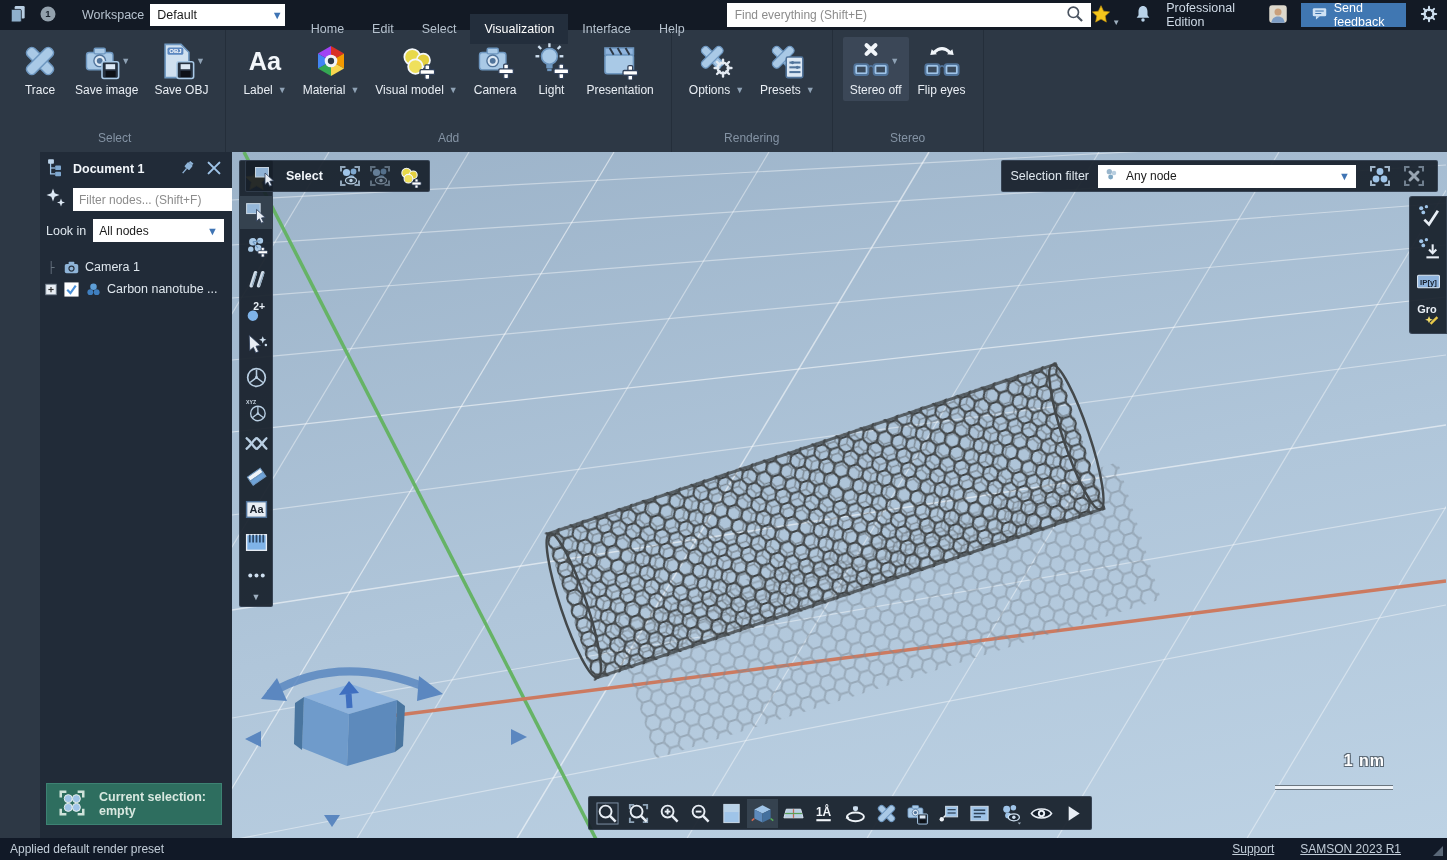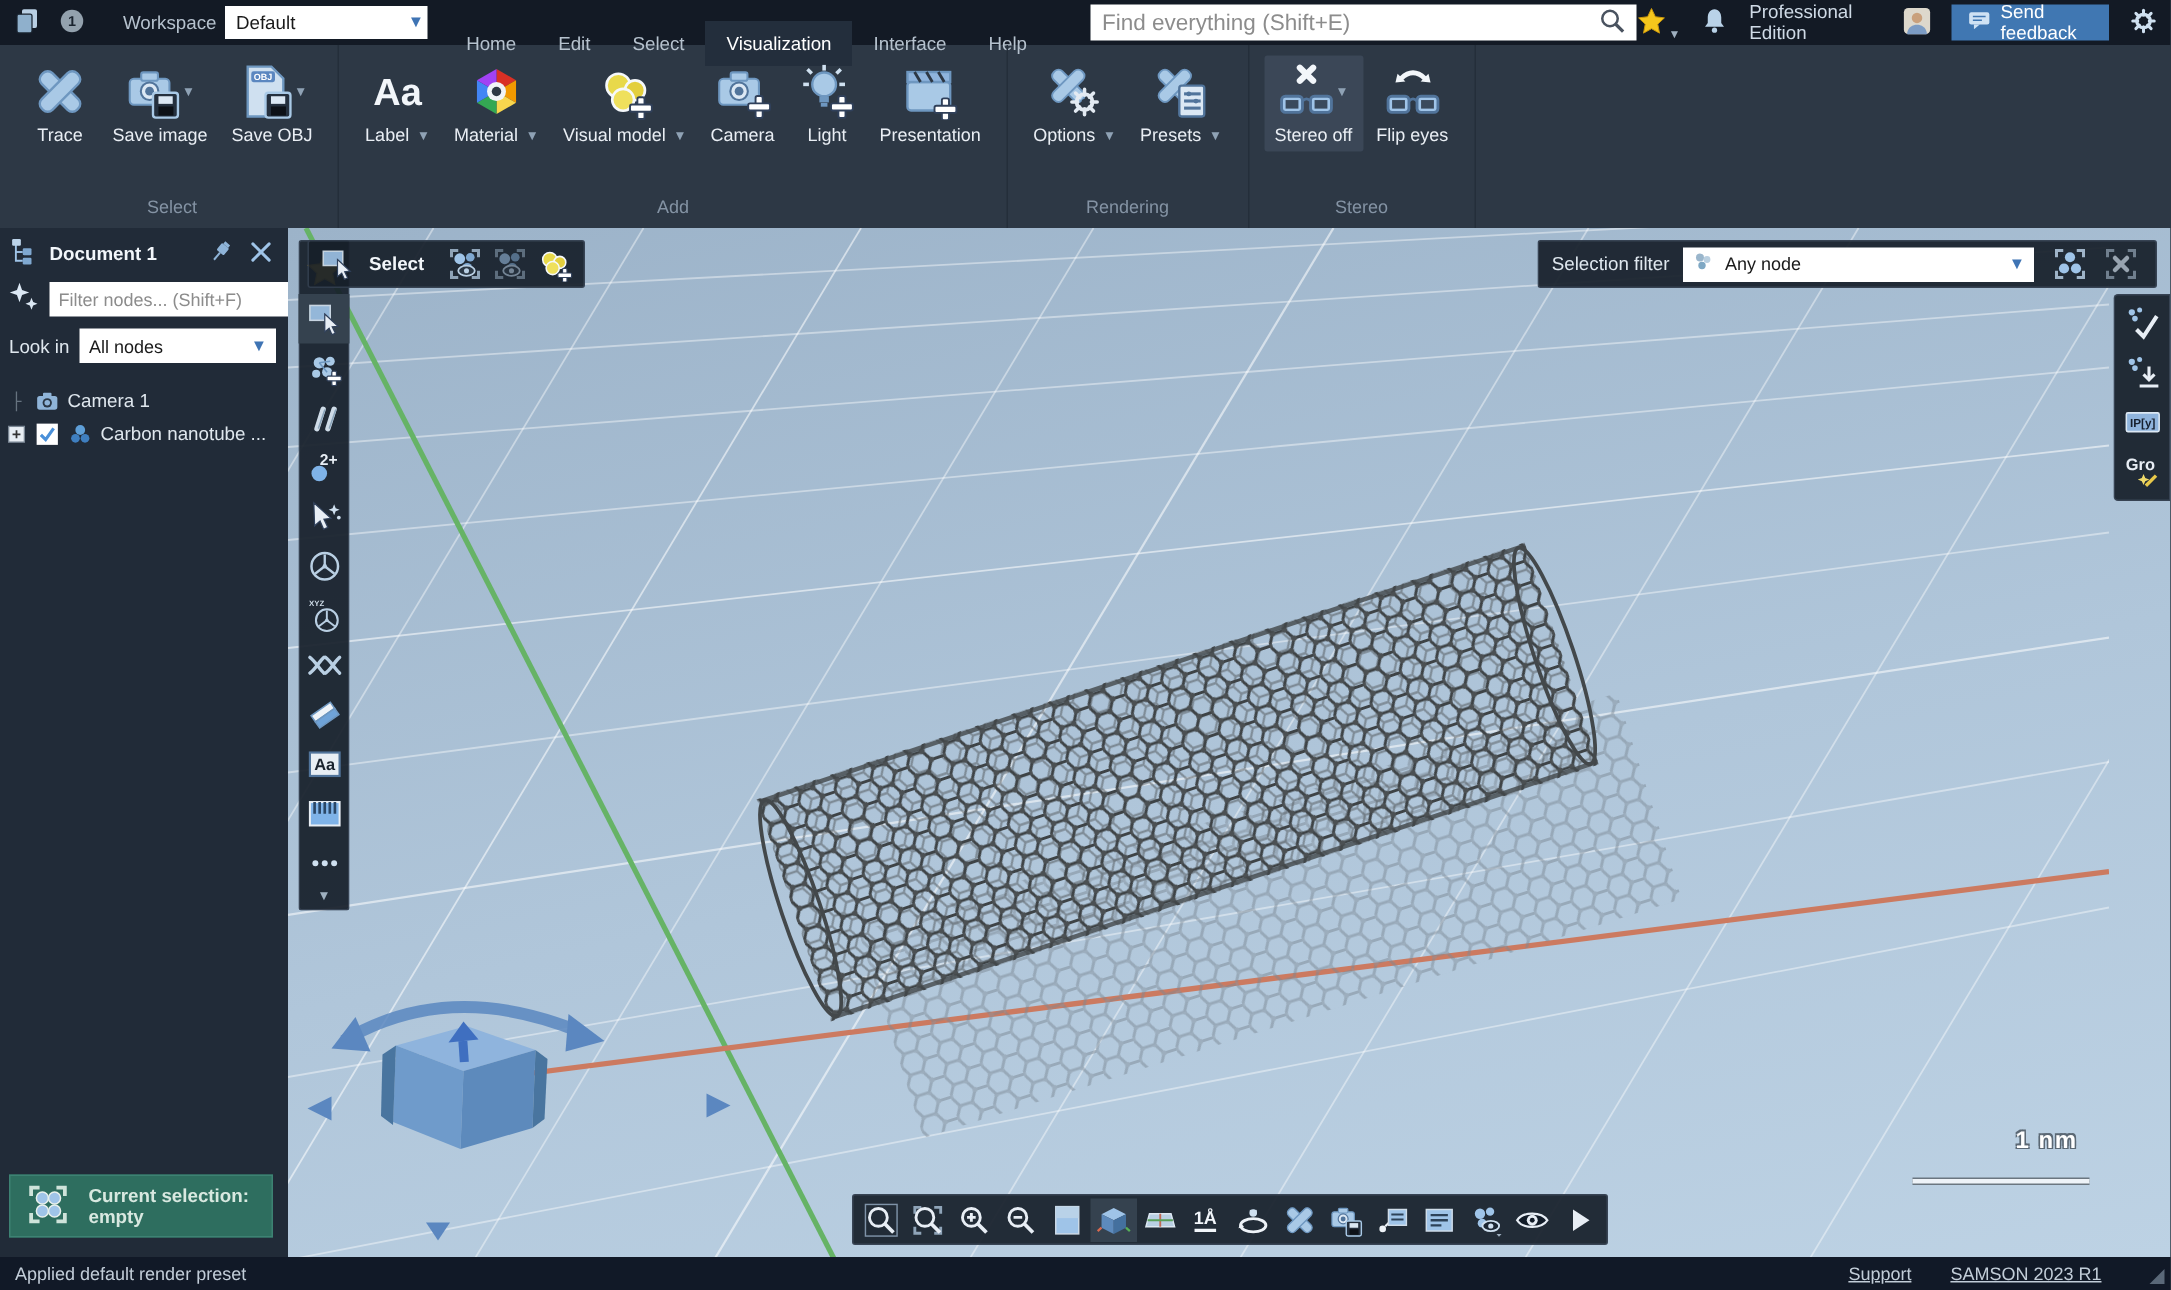--- a/index.html
+++ b/index.html
@@ -12,21 +12,21 @@
   .topbar { height:30px; background:#131a25; display:flex; align-items:center; color:#b6c2ce; font-size:12.5px; }
   .topbar .icon svg { width:20px; height:20px; }
   .tb-left { display:flex; align-items:center; gap:10px; padding:0 10px 0 8px; }
   .ws-label { margin:0 6px 0 14px; }
   .ws-select { width:150px; height:22px; background:#fff; color:#1a1a1a; display:flex; align-items:center; padding:0 2px 0 7px;gap:12px; }
   .ws-select .arrow { margin-left:auto; color:#3f74b4; font-size:11px; }
   .menus { display:flex; margin-left:12px; height:30px;margin-top:28px; }
   .menu-item { padding:0 14px; line-height:30px; cursor:default; }
   .menu-item.active { background:#232e3c; color:#fff; }
   .search-box { width:408px; height:24px; background:#fff; margin-left:28px; display:flex; align-items:center; padding:0 6px 0 8px; }
-  .search-box input { border:none; outline:none; flex:1; font-size:15px; color:#1a1a1a; background:transparent; font-family:inherit; }
+  .search-box input { border:none; outline:none; flex:1; font-size:12px; color:#1a1a1a; background:transparent; font-family:inherit; }
   .search-box input::placeholder { color:#8c8c8c; }
   .tb-right { margin-left:auto; display:flex; align-items:center; gap:13px; padding-right:8px; }
   .star-wrap { display:flex; align-items:flex-end; }
   .star-wrap .mini { color:#9fb0c0; font-size:8px; margin-left:1px; }
   .edition { color:#cfdae6; }
   .avatar-box svg { width:25px; height:25px; }
   .feedback-btn { height:24px; background:#4077b2; color:#fff; display:flex; align-items:center; gap:6px; padding:0 10px; font-size:12.5px; }
   .feedback-btn .icon svg { width:17px; height:17px; }
 
   
@@ -38,21 +38,21 @@
   .rbtn .icon svg { width:38px; height:38px; }
   .rbtn.active { background:#3b4757; }
   .rbtn-top { display:flex; align-items:center; }
   .arrow-sm { color:#8fa2b5; font-size:9px; }
   .rbtn-label { display:flex; align-items:center; gap:5px; white-space:nowrap; }
 
   
   .main { display:flex; height:686px; }
 
   
-  .docpanel { width:192px; background:#212b38; position:relative; color:#dfe7ee; font-size:12.5px; flex:none; }
+  .docpanel { width:192px; background:#212b38; position:relative; color:#dfe7ee; font-size:12.5px; flex:none;margin-left:40px; }
   .dp-header { display:flex; align-items:center; height:30px; padding:4px 8px 0 6px; gap:7px; }
   .dp-header .title { font-weight:bold; color:#f2f6fa; flex:1; }
   .dp-header .icon svg { width:20px; height:20px; }
   .dp-filter { display:flex; align-items:center; padding:4px 8px 2px 4px; gap:5px; }
   .dp-filter .icon svg { width:24px; height:24px; }
   .white-box { background:#fff; color:#1a1a1a; height:23px; display:flex; align-items:center; padding:0 6px; font-size:12px; }
   .dp-filter .white-box { flex:1; }
   .dp-filter input { border:none; outline:none; flex:1; font-size:12px; color:#1a1a1a; background:transparent; font-family:inherit; }
   .dp-filter input::placeholder { color:#8c8c8c; }
   .dp-lookin { display:flex; align-items:center; padding:4px 8px 4px 6px; gap:7px; }
@@ -73,21 +73,21 @@
   .tool-cell { width:34px; height:33px; display:flex; align-items:center; justify-content:center; }
   .tool-cell.active { background:#35424f; }
   .tool-cell .icon svg { width:25px; height:25px; }
   .tool-chevron { color:#9fb0c0; font-size:9px; line-height:10px; }
   .select-ovl { left:13px; top:8px; height:32px; padding:0 4px; }
   .select-ovl .lbl { color:#f2f6fa; font-weight:bold; font-size:12.5px; margin:0 12px 0 6px; }
   .sq-btn { width:30px; height:28px; display:flex; align-items:center; justify-content:center; }
   .sq-btn .icon svg { width:24px; height:24px; }
   .filter-ovl { right:9px; top:8px; height:32px; padding:0 8px; gap:9px; }
   .filter-ovl .lbl { color:#dfe7ee; font-size:12.5px; }
-  .filter-ovl .white-box { width:234px; gap:6px; }
+  .filter-ovl .white-box { width:258px; gap:6px; }
   .filter-ovl .white-box .icon svg { width:16px; height:16px; }
   .filter-ovl .arrow { margin-left:auto; color:#3f74b4; font-size:11px; }
   .right-tabs { right:0; top:44px; width:38px; flex-direction:column; border-radius:3px 0 0 3px; padding:2px 0; }
   .right-tabs .tool-cell { height:33px; width:38px; }
   .bottom-tools { left:50%; transform:translateX(-50%); bottom:8px; height:31px; padding:16px 3px; }
   .bottom-tools .tool-cell { width:31px; height:29px; }
   .bottom-tools .tool-cell .icon svg { width:23px; height:23px; }
   .scale-label { position:absolute; right:62px; bottom:68px; color:#fff; font-weight:bold; font-size:16px; letter-spacing:1px;
       text-shadow:-1px -1px 0 #5b6874, 1px -1px 0 #5b6874, -1px 1px 0 #5b6874, 1px 1px 0 #5b6874; }
   .scale-line { position:absolute; right:54px; bottom:49px; width:118px; height:3px; background:#eef3f8; box-shadow:0 -1px 0 #6b7680, 0 1px 0 #6b7680; }

